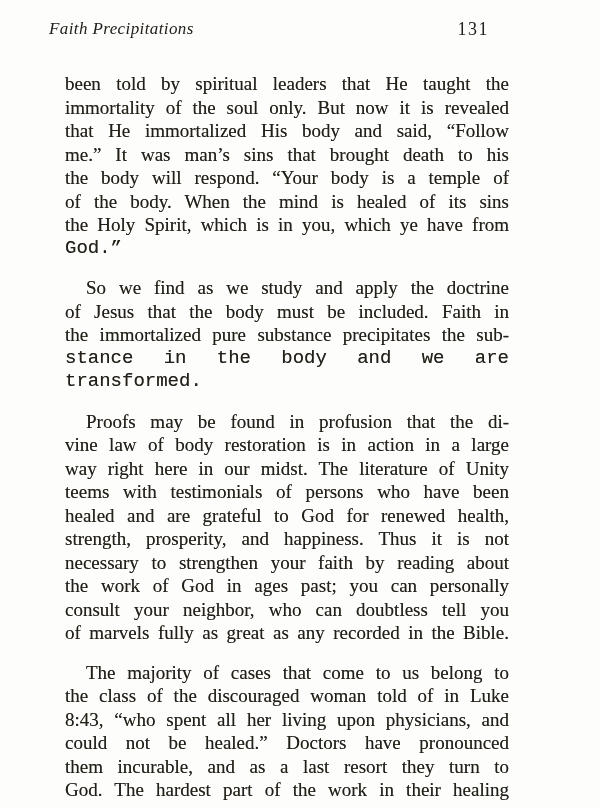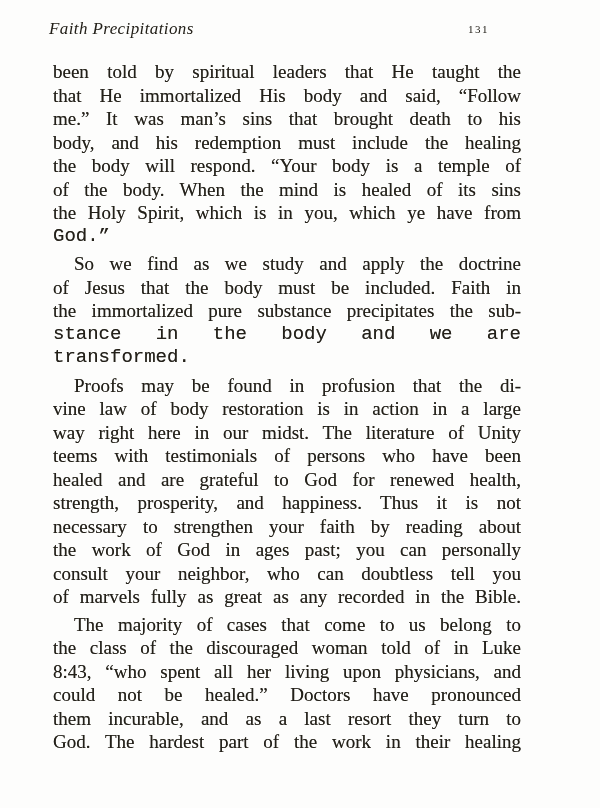--- a/index.html
+++ b/index.html
@@ -28,32 +28,32 @@
     line-height:22px;
   }
   .head-title{
     font-style:italic;
     letter-spacing:0.4px;
   }
   .folio{
     position:absolute;
     top:0;right:36px;
     font-style:normal;
-    font-size:11px;
+    font-size:18px;
     letter-spacing:1.5px;
   }
   
   .text-block{
     position:absolute;
     top:56px;left:49px;width:476px;
     font-size:19px;
     line-height:23.5px;
     text-shadow:0 0 0.5px rgba(35,32,25,0.55);
   }
-  .para{margin:4px;padding:0;}
+  .para{margin:16px;padding:0;}
   .ln{
     text-align:justify;
     text-align-last:justify;
     white-space:normal;
   }
   .ln.end{
     text-align-last:left;
     font-family:Liberation Mono, monospace;
   }
   .ln.indent{
@@ -67,23 +67,23 @@
 
   <div class="running-head">
     <span class="head-title">Faith Precipitations</span>
     <span class="folio">131</span>
   </div>
 
   <div class="text-block">
 
     <div class="para">
       <div class="ln">been told by spiritual leaders that He taught the</div>
+      <div class="ln">immortality of the soul only. But now it is revealed</div>
       <div class="ln">that He immortalized His body and said, “Follow</div>
       <div class="ln">me.” It was man’s sins that brought death to his</div>
-      <div class="ln">body, and his redemption must include the healing</div>
       <div class="ln">the body will respond. “Your body is a temple of</div>
       <div class="ln">of the body. When the mind is healed of its sins</div>
       <div class="ln">the Holy Spirit, which is in you, which ye have from</div>
       <div class="ln end">God.”</div>
     </div>
 
     <div class="para">
       <div class="ln indent">So we find as we study and apply the doctrine</div>
       <div class="ln">of Jesus that the body must be included. Faith in</div>
       <div class="ln">the immortalized pure substance precipitates the sub-</div>

